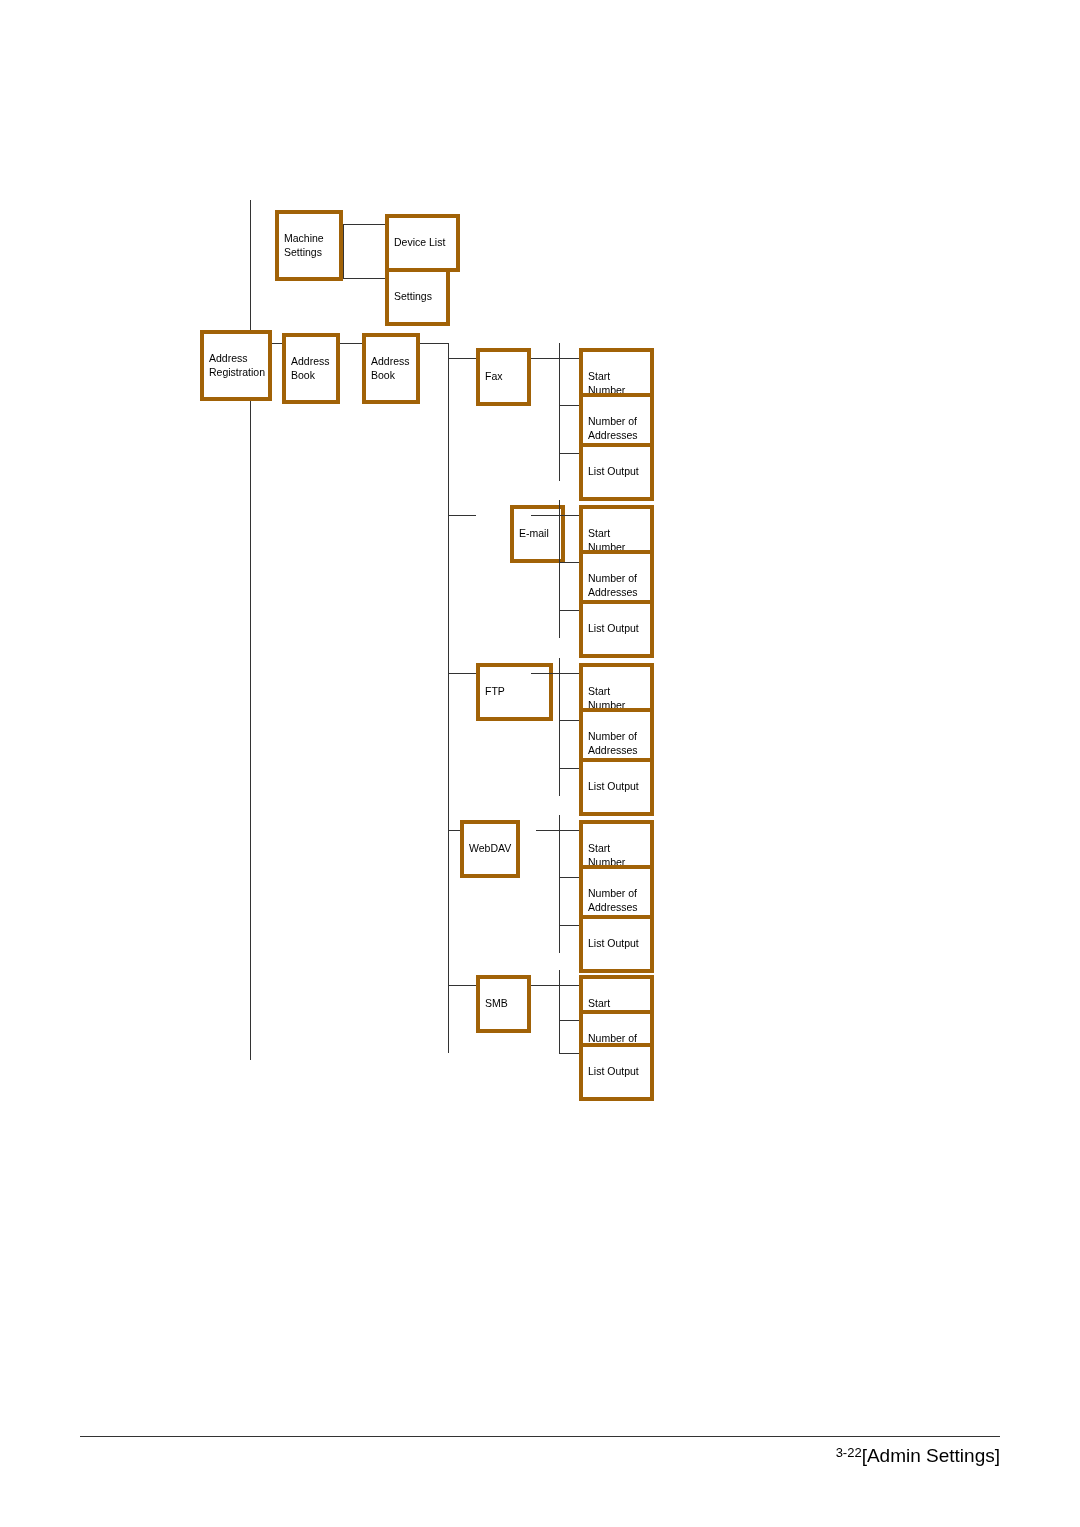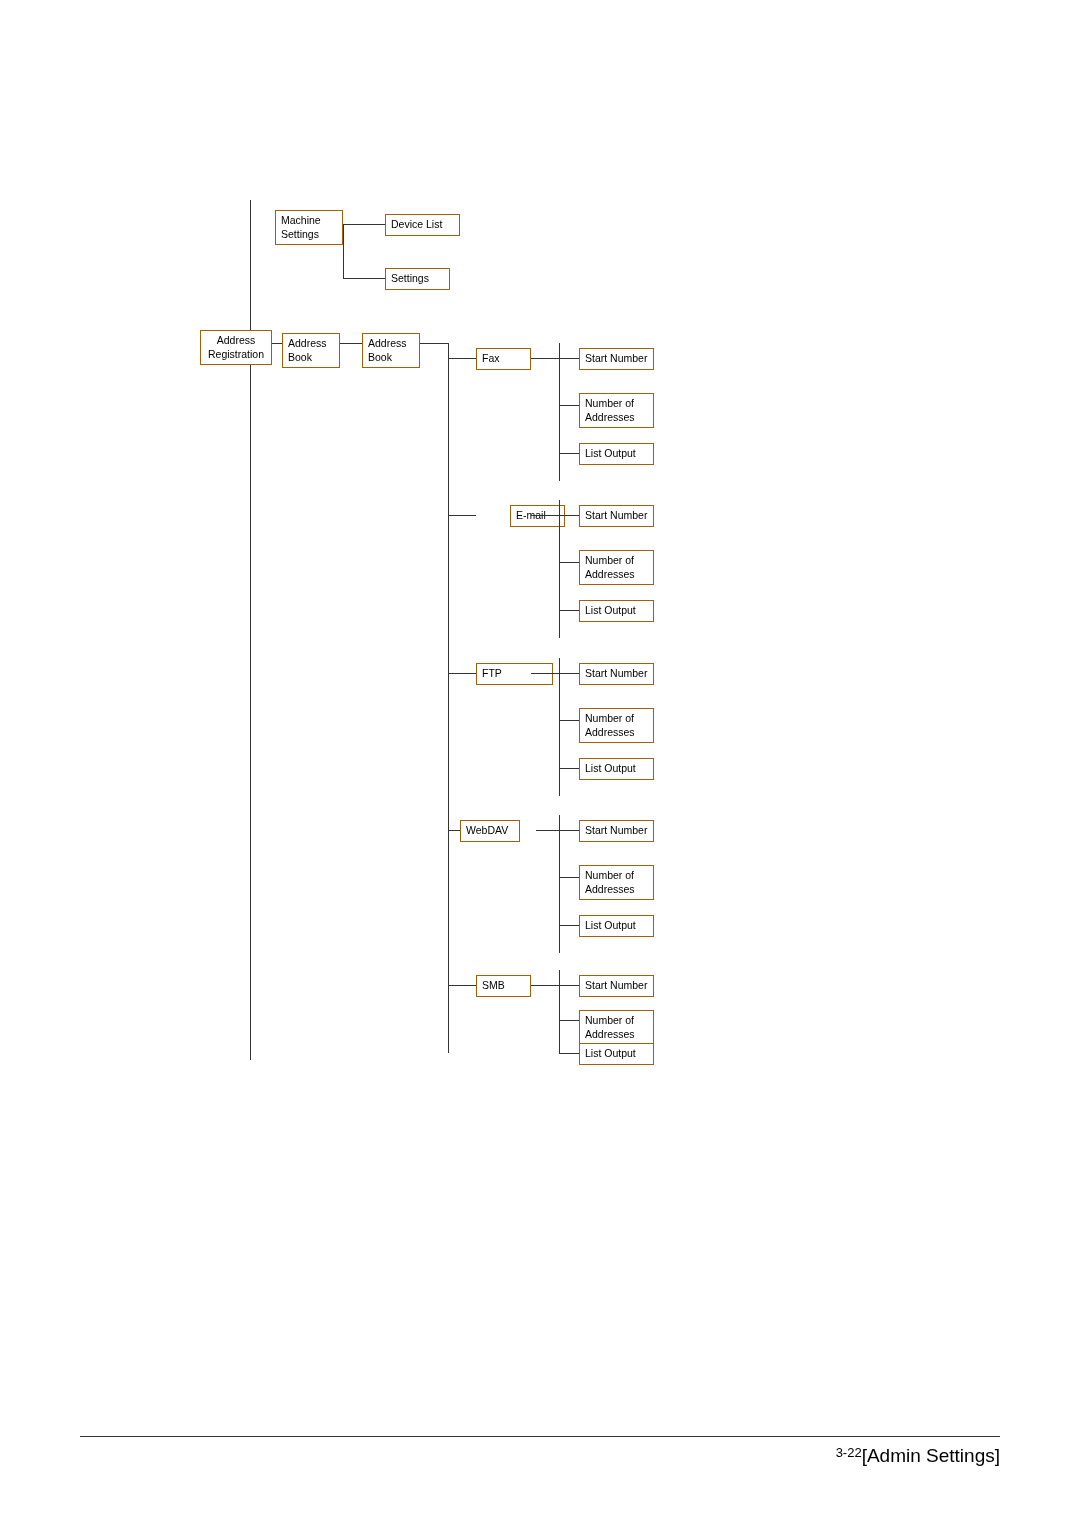--- a/index.html
+++ b/index.html
@@ -23,22 +23,22 @@
     
     .tree-diagram {
       position: relative;
       width: 680px;
       height: 900px;
     }
 
     
     .node-box {
       position: absolute;
-      border: 1px solid #a16207;
-      padding: 3px 5px;
+      border: 4px solid #a16207;
+      padding: 18px 5px;
       background: #fff;
       line-height: 1.3;
       font-size: 10.5px;
     }
 
     
     .hline {
       position: absolute;
       border-top: 1px solid #333;
     }
@@ -76,21 +76,21 @@
     </div>
 
     <div class="vline" style="left:143px; top:24px; height:54px;"></div>
 
     <div class="hline" style="left:143px; top:78px; width:42px;"></div>
 
     <div class="node-box" style="left:185px; top:68px; width:65px;">
       <span>Settings</span>
     </div>
 
-    <div class="node-box" style="left:0px; top:130px; width:72px;text-align:center;">
+    <div class="node-box" style="left:0px; top:130px; width:72px;">
       <span>Address
 Registration</span>
     </div>
 
     <div class="hline" style="left:72px; top:143px; width:10px;"></div>
 
     <div class="node-box" style="left:82px; top:133px; width:58px;">
       <span>Address
 Book</span>
     </div>

